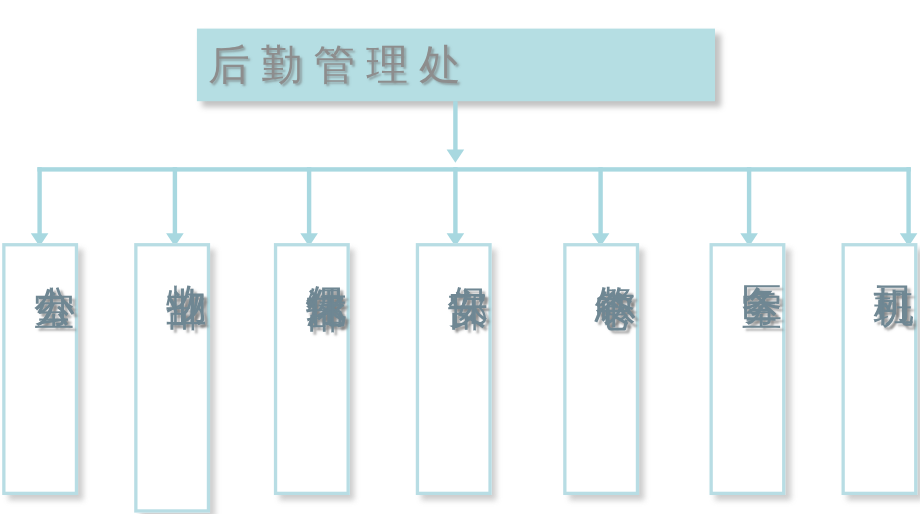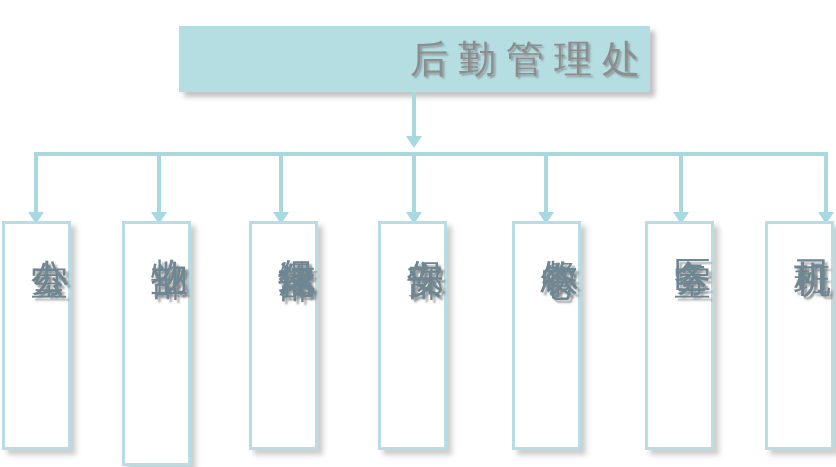--- a/index.html
+++ b/index.html
@@ -27,21 +27,21 @@
   .root-node {
     position: absolute;
     left: 179px;
     top: 26px;
     width: 471px;
     height: 66px;
     background: #b5dee3;
     box-shadow: 5px 5px 5px rgba(120, 120, 120, 0.45);
     display: flex;
     align-items: center;
-    justify-content: flex-end;
+    justify-content: flex-start;
   }
   .root-label {
     font-size: 38px;
     letter-spacing: 10px;
     text-indent: 10px;
     color: #8d8d8d;
     line-height: 1;
     white-space: nowrap;
     text-shadow: 2px 2px 2px rgba(110, 110, 110, 0.55);
   }

